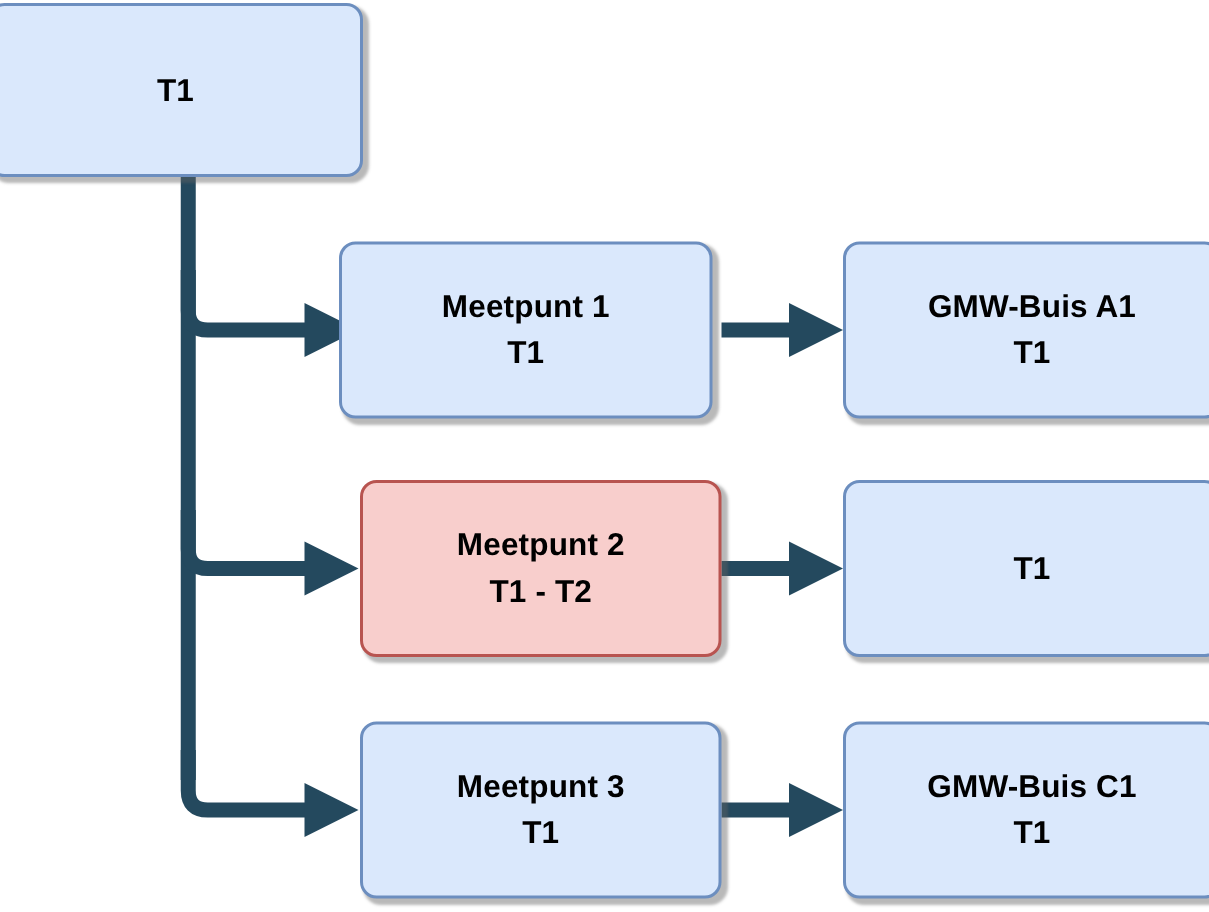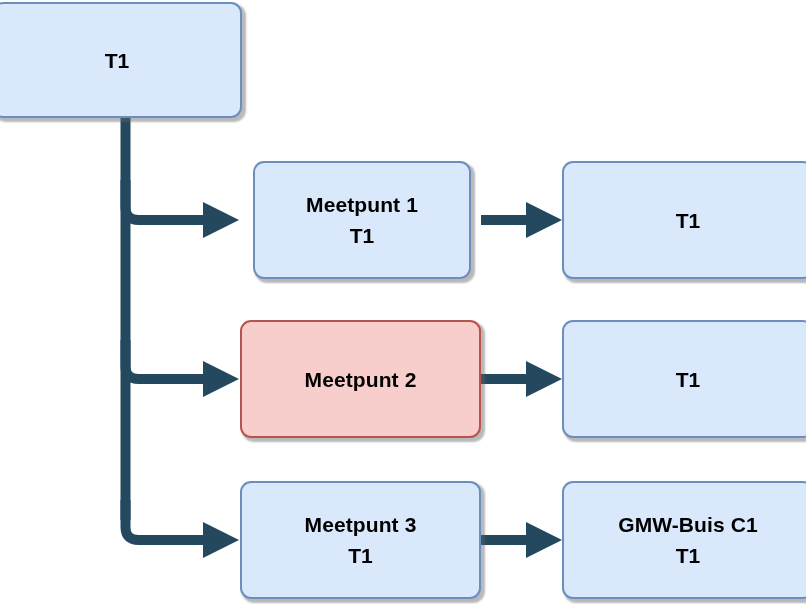--- a/index.html
+++ b/index.html
@@ -84,35 +84,37 @@
     <polygon points="526,361 526,397 562,379" fill="#24495e"></polygon>
 
     <path d="M 481 540 L 528 540" fill="none" stroke="#24495e" stroke-width="10" stroke-linecap="butt"></path>
     <polygon points="526,522 526,558 562,540" fill="#24495e"></polygon>
   </svg>
 
   <div class="node blue" style="left: -8px; top: 2px; width: 250px; height: 116px;">
     <span class="line2">T1</span>
   </div>
 
-  <div class="node blue" style="left: 253px; top: 161px; width: 218px; height: 118px;">
+  <div class="node blue" style="left: 226px; top: 161px; width: 249px; height: 118px;">
     <span class="line1">Meetpunt 1</span>
     <span class="line2">T1</span>
   </div>
 
   <div class="node red" style="left: 240px; top: 320px; width: 241px; height: 118px;">
     <span class="line1">Meetpunt 2</span>
+    <span class="line2">T1 - T2</span>
   </div>
 
   <div class="node blue" style="left: 240px; top: 481px; width: 241px; height: 118px;">
     <span class="line1">Meetpunt 3</span>
     <span class="line2">T1</span>
   </div>
 
   <div class="node blue" style="left: 562px; top: 161px; width: 252px; height: 118px;">
+    <span class="line1">GMW-Buis A1</span>
     <span class="line2">T1</span>
   </div>
 
   <div class="node blue" style="left: 562px; top: 320px; width: 252px; height: 118px;">
     <span class="line2">T1</span>
   </div>
 
   <div class="node blue" style="left: 562px; top: 481px; width: 252px; height: 118px;">
     <span class="line1">GMW-Buis C1</span>
     <span class="line2">T1</span>

